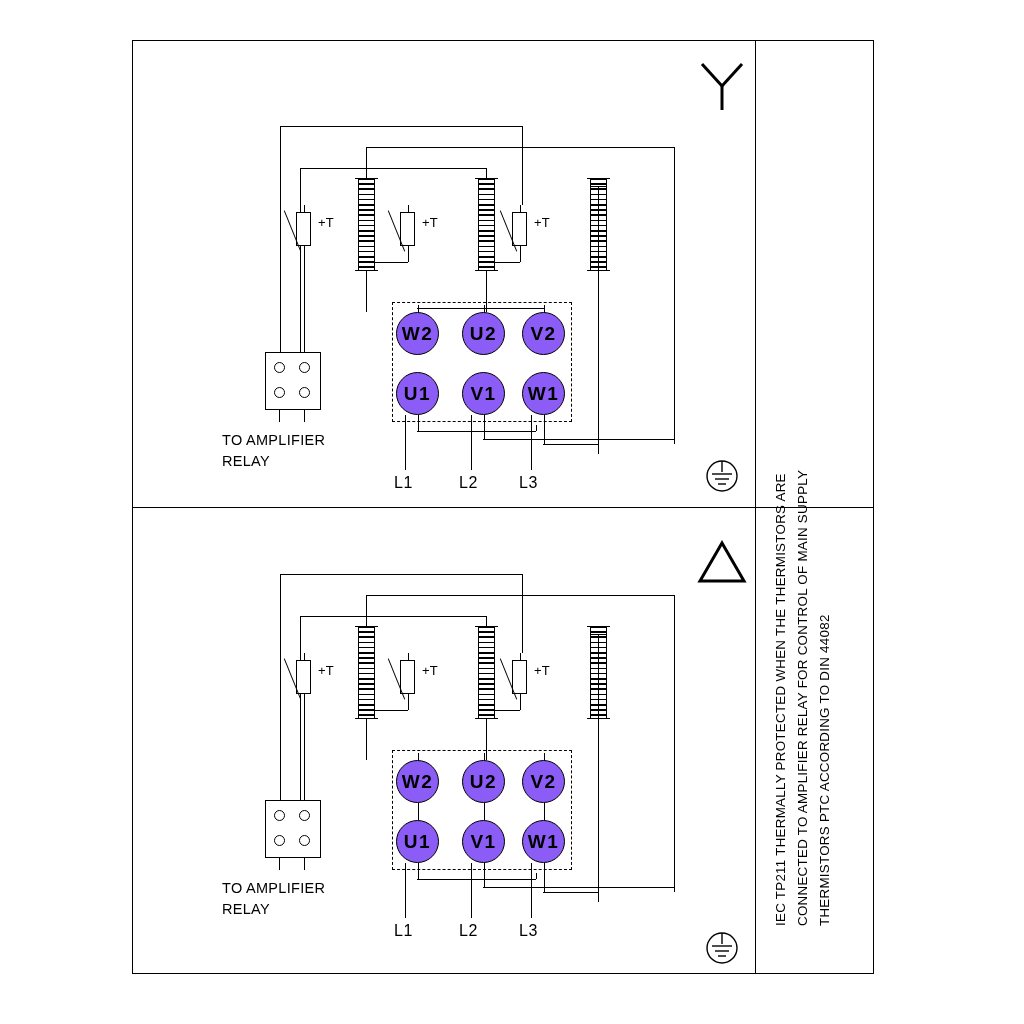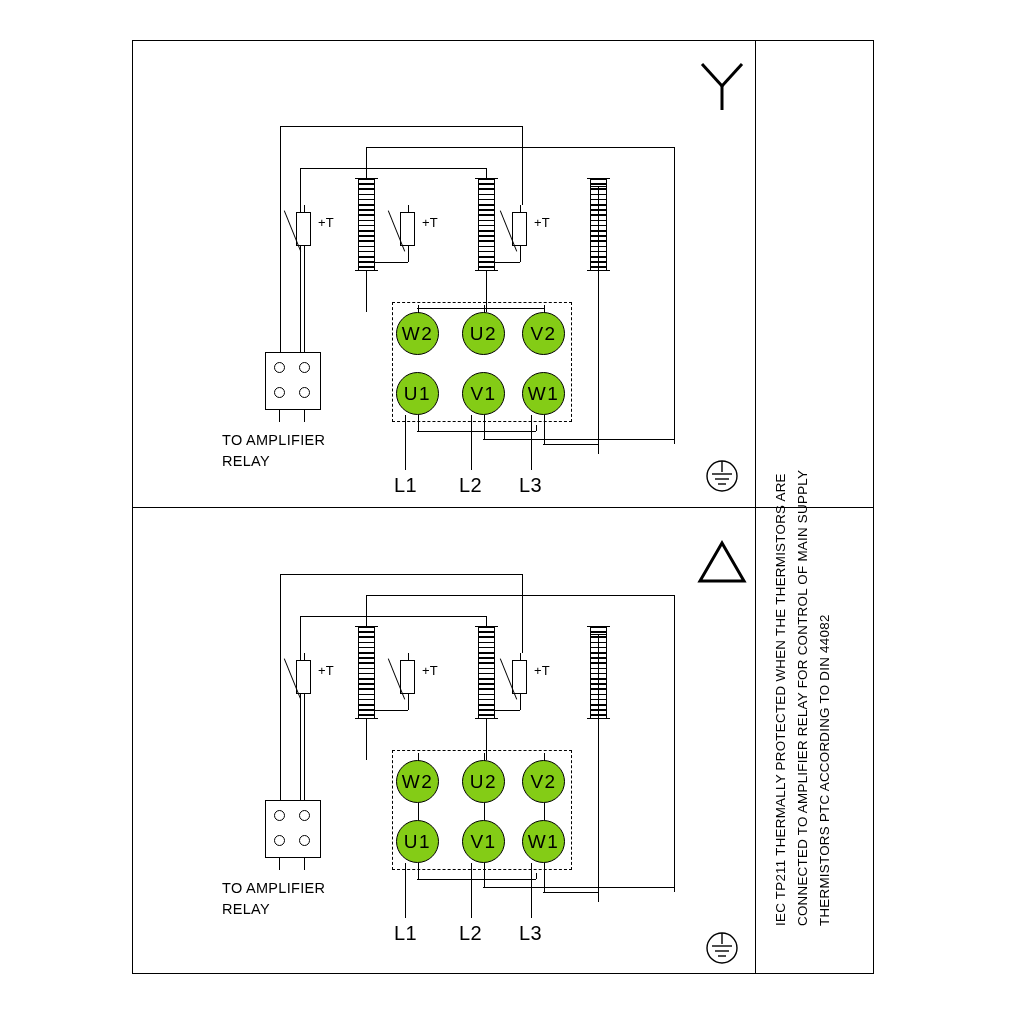--- a/index.html
+++ b/index.html
@@ -103,27 +103,28 @@
     letter-spacing: 0.2px;
   }
 
   
   .term {
     position: absolute;
     width: 43px;
     height: 43px;
     border: 1.4px solid #000;
     border-radius: 50%;
-    background: #84cc16;
+    background: #8b5cf6;
     display: flex;
     align-items: center;
     justify-content: center;
     font-size: 19px;
     letter-spacing: 1.5px;
     box-sizing: border-box;
+    font-weight: bold;
   }
 
   
   .dashbox {
     position: absolute;
     border: 1.3px dashed #000;
     box-sizing: border-box;
   }
 
   
@@ -147,21 +148,21 @@
 
   
   .lbl {
     position: absolute;
     font-size: 14.5px;
     letter-spacing: 0.3px;
     white-space: nowrap;
   }
   .phaselbl {
     position: absolute;
-    font-size: 20px;
+    font-size: 16px;
     letter-spacing: 0.5px;
   }
 
   
   .note-wrap {
     position: absolute;
     left: 755px;
     top: 40px;
     width: 119px;
     height: 934px;

